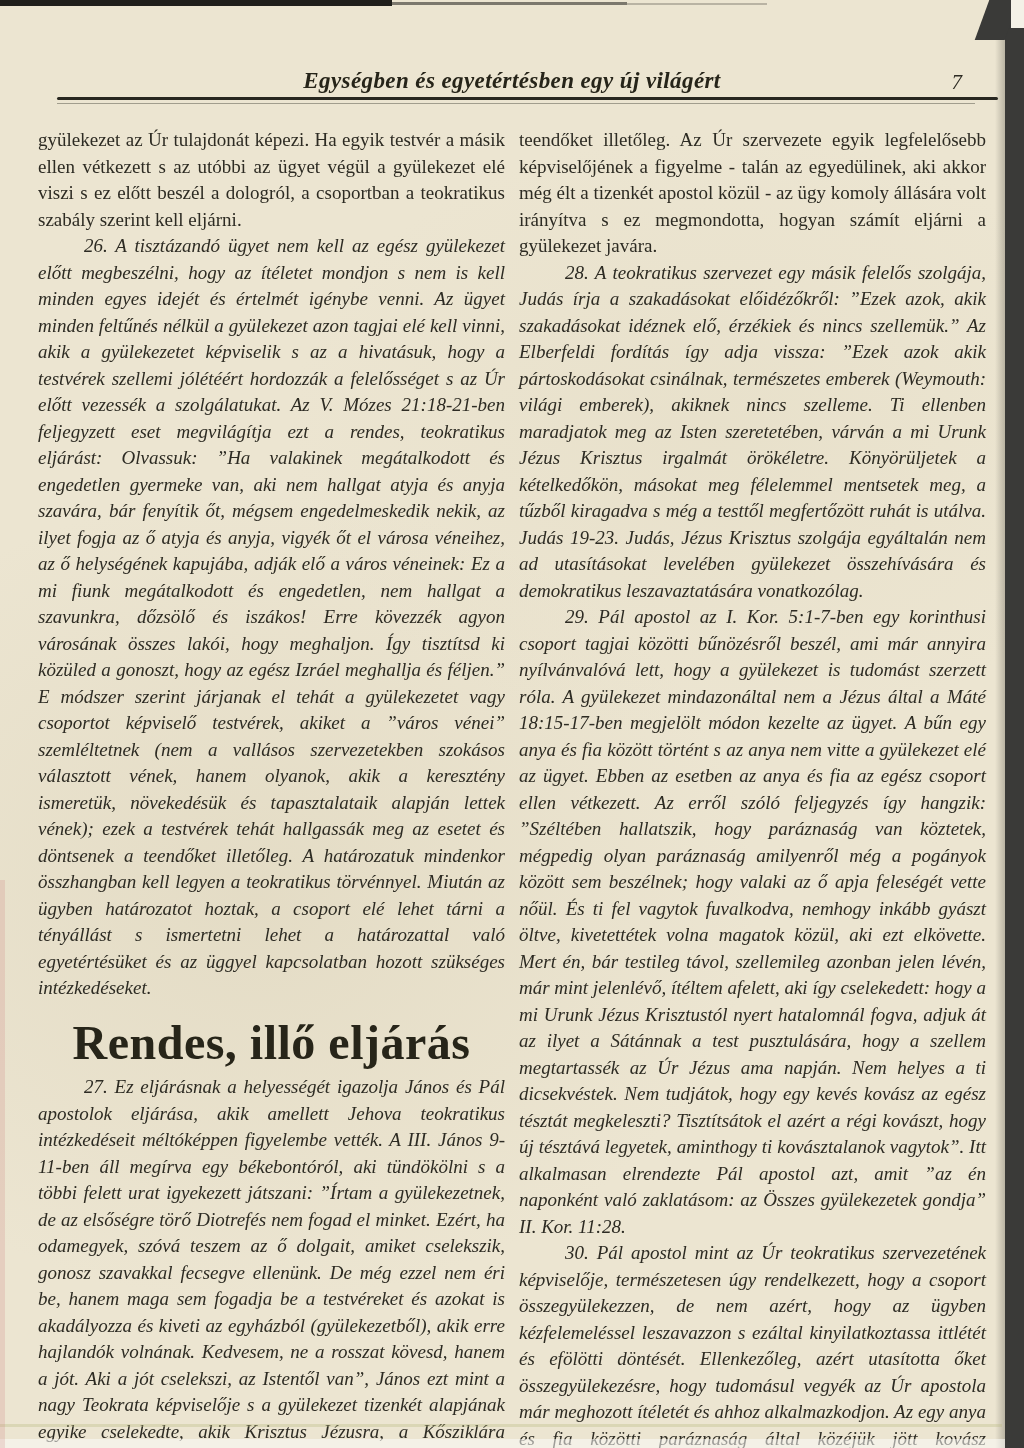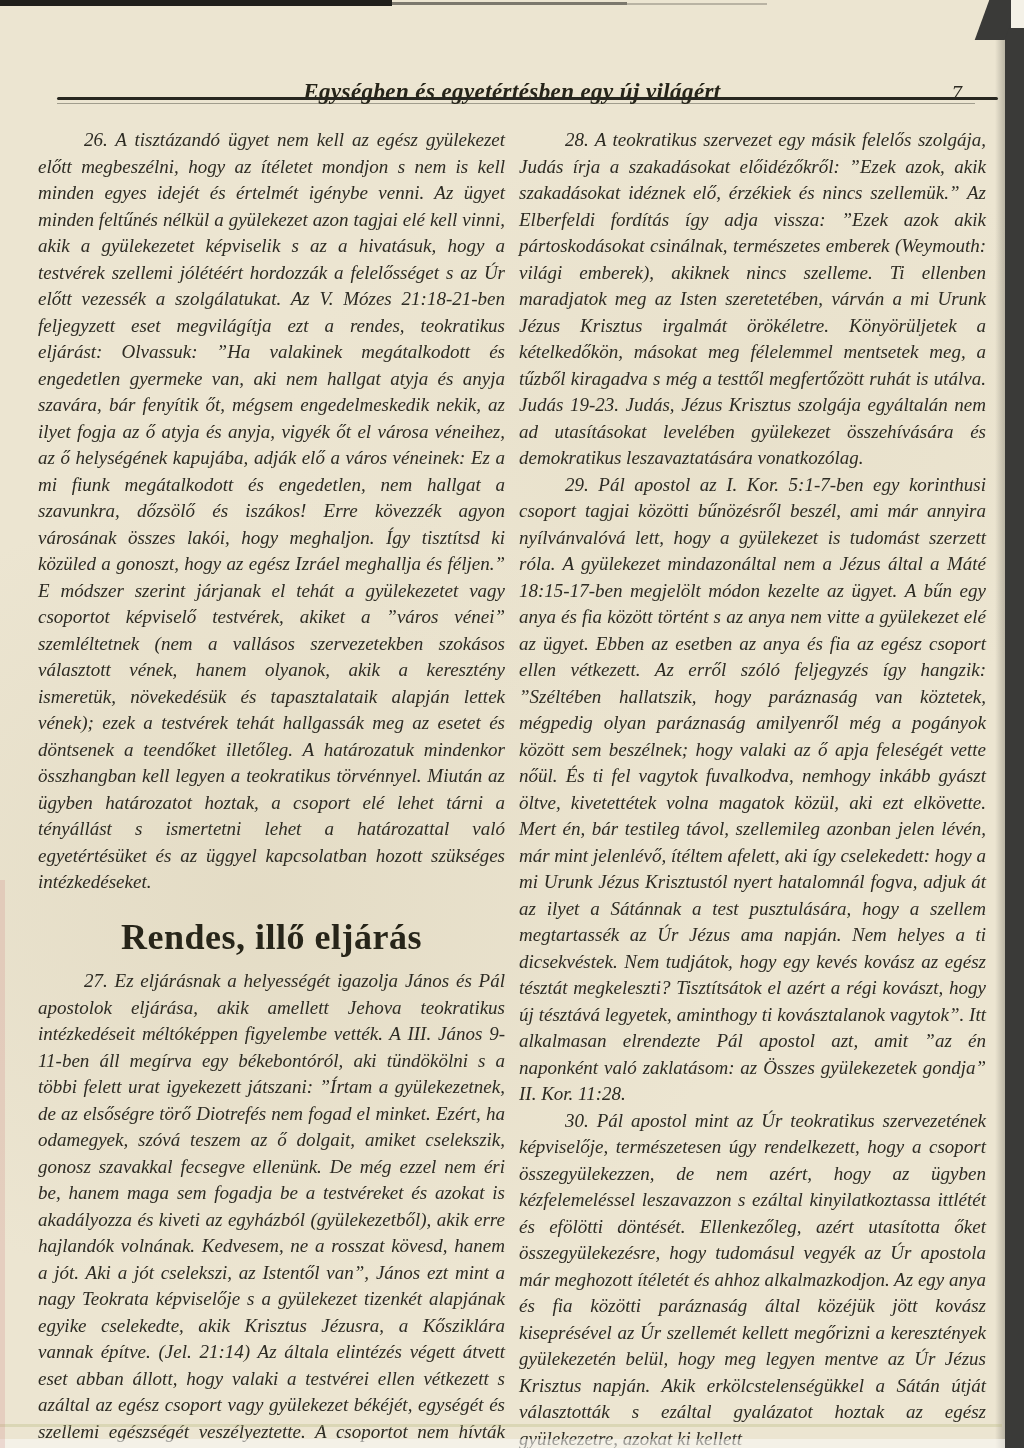--- a/index.html
+++ b/index.html
@@ -8,37 +8,37 @@
     width:1024px; height:1448px;
     margin:0 auto;
     background:
       radial-gradient(ellipse 70% 40% at 25% 62%, rgba(206,196,166,0.28), rgba(206,196,166,0) 70%),
       radial-gradient(ellipse 60% 30% at 70% 30%, rgba(222,214,188,0.30), rgba(222,214,188,0) 70%),
       #ece5d1;
     overflow:hidden;
     font-family:"Liberation Serif", serif;
     color:#2d2b23;
   }
-  .header-row { position:absolute; top:79px; left:38px; width:948px; height:32px; }
+  .header-row { position:absolute; top:68px; left:38px; width:948px; height:32px; }
   .header-title {
     display:block; text-align:center;
     font-style:italic; font-weight:bold;
     font-size:23px; letter-spacing:0.4px;
     color:#262419;
   }
   .page-num { position:absolute; right:24px; top:2px; font-size:21px; font-style:italic; color:#2d2b23; }
   .rule-main { position:absolute; top:97px; left:57px; width:941px; height:3px; background:#282720; border-radius:2px; }
   .rule-sub  { position:absolute; top:103px; left:57px; width:918px; height:1px; background:rgba(40,39,31,0.38); }
 
   .columns { position:absolute; top:127px; left:38px; width:948px; display:flex; gap:14px; }
   .col { width:467px; text-align:justify; font-size:19px; line-height:26.5px; }
   .col p { margin:0; }
   .col p.indent { text-indent:46px;font-style:italic; }
   .section-heading {
-    font-size:36px; font-weight:bold; text-align:center;
+    font-size:48px; font-weight:bold; text-align:center;
     margin:28px 0 18px 0; letter-spacing:0.5px; color:#272519;
     font-family:"Liberation Serif", serif;
   }
 
   
   .edge-top    { position:absolute; top:0; left:0; width:392px; height:6px; background:#201f1b; }
   .edge-top2   { position:absolute; top:2px; left:392px; width:235px; height:3px; background:rgba(32,31,27,0.55); }
   .edge-top3   { position:absolute; top:3px; left:627px; width:140px; height:2px; background:rgba(32,31,27,0.25); }
   .edge-right  { position:absolute; top:0; right:0; width:19px; height:1448px; background:#3a3a38; }
   .edge-right-shade { position:absolute; top:0; right:19px; width:10px; height:1448px;
@@ -56,25 +56,27 @@
 
   <div class="header-row">
     <span class="header-title">Egységben és egyetértésben egy új világért</span>
     <span class="page-num">7</span>
   </div>
   <div class="rule-main"></div>
   <div class="rule-sub"></div>
 
   <div class="columns">
     <div class="col">
+      <p>gyülekezet az Úr tulajdonát képezi. Ha egyik testvér a másik ellen vétkezett s az utóbbi az ügyet végül a gyülekezet elé viszi s ez előtt beszél a dologról, a csoportban a teokratikus szabály szerint kell eljárni.</p>
       <p class="indent">26. A tisztázandó ügyet nem kell az egész gyülekezet előtt megbeszélni, hogy az ítéletet mondjon s nem is kell minden egyes idejét és értelmét igénybe venni. Az ügyet minden feltűnés nélkül a gyülekezet azon tagjai elé kell vinni, akik a gyülekezetet képviselik s az a hivatásuk, hogy a testvérek szellemi jólétéért hordozzák a felelősséget s az Úr előtt vezessék a szolgálatukat. Az V. Mózes 21:18-21-ben feljegyzett eset megvilágítja ezt a rendes, teokratikus eljárást: Olvassuk: ”Ha valakinek megátalkodott és engedetlen gyermeke van, aki nem hallgat atyja és anyja szavára, bár fenyítik őt, mégsem engedelmeskedik nekik, az ilyet fogja az ő atyja és anyja, vigyék őt el városa véneihez, az ő helységének kapujába, adják elő a város véneinek: Ez a mi fiunk megátalkodott és engedetlen, nem hallgat a szavunkra, dőzsölő és iszákos! Erre kövezzék agyon városának összes lakói, hogy meghaljon. Így tisztítsd ki közüled a gonoszt, hogy az egész Izráel meghallja és féljen.” E módszer szerint járjanak el tehát a gyülekezetet vagy csoportot képviselő testvérek, akiket a ”város vénei” szemléltetnek (nem a vallásos szervezetekben szokásos választott vének, hanem olyanok, akik a keresztény ismeretük, növekedésük és tapasztalataik alapján lettek vének); ezek a testvérek tehát hallgassák meg az esetet és döntsenek a teendőket illetőleg. A határozatuk mindenkor összhangban kell legyen a teokratikus törvénnyel. Miután az ügyben határozatot hoztak, a csoport elé lehet tárni a tényállást s ismertetni lehet a határozattal való egyetértésüket és az üggyel kapcsolatban hozott szükséges intézkedéseket.</p>
       <div class="section-heading">Rendes, illő eljárás</div>
       <p class="indent">27. Ez eljárásnak a helyességét igazolja János és Pál apostolok eljárása, akik amellett Jehova teokratikus intézkedéseit méltóképpen figyelembe vették. A III. János 9-11-ben áll megírva egy békebontóról, aki tündökölni s a többi felett urat igyekezett játszani: ”Írtam a gyülekezetnek, de az elsőségre törő Diotrefés nem fogad el minket. Ezért, ha odamegyek, szóvá teszem az ő dolgait, amiket cselekszik, gonosz szavakkal fecsegve ellenünk. De még ezzel nem éri be, hanem maga sem fogadja be a testvéreket és azokat is akadályozza és kiveti az egyházból (gyülekezetből), akik erre hajlandók volnának. Kedvesem, ne a rosszat kövesd, hanem a jót. Aki a jót cselekszi, az Istentől van”, János ezt mint a nagy Teokrata képviselője s a gyülekezet tizenkét alapjának egyike cselekedte, akik Krisztus Jézusra, a Kősziklára vannak építve. (Jel. 21:14) Az általa elintézés végett átvett eset abban állott, hogy valaki a testvérei ellen vétkezett s azáltal az egész csoport vagy gyülekezet békéjét, egységét és szellemi egészségét veszélyeztette. A csoportot nem hívták össze az ügyben s nem is szavaztatták le a</p>
     </div>
     <div class="col">
+      <p>teendőket illetőleg. Az Úr szervezete egyik legfelelősebb képviselőjének a figyelme - talán az egyedülinek, aki akkor még élt a tizenkét apostol közül - az ügy komoly állására volt irányítva s ez megmondotta, hogyan számít eljárni a gyülekezet javára.</p>
       <p class="indent">28. A teokratikus szervezet egy másik felelős szolgája, Judás írja a szakadásokat előidézőkről: ”Ezek azok, akik szakadásokat idéznek elő, érzékiek és nincs szellemük.” Az Elberfeldi fordítás így adja vissza: ”Ezek azok akik pártoskodásokat csinálnak, természetes emberek (Weymouth: világi emberek), akiknek nincs szelleme. Ti ellenben maradjatok meg az Isten szeretetében, várván a mi Urunk Jézus Krisztus irgalmát örökéletre. Könyörüljetek a kételkedőkön, másokat meg félelemmel mentsetek meg, a tűzből kiragadva s még a testtől megfertőzött ruhát is utálva. Judás 19-23. Judás, Jézus Krisztus szolgája egyáltalán nem ad utasításokat levelében gyülekezet összehívására és demokratikus leszavaztatására vonatkozólag.</p>
       <p class="indent">29. Pál apostol az I. Kor. 5:1-7-ben egy korinthusi csoport tagjai közötti bűnözésről beszél, ami már annyira nyílvánvalóvá lett, hogy a gyülekezet is tudomást szerzett róla. A gyülekezet mindazonáltal nem a Jézus által a Máté 18:15-17-ben megjelölt módon kezelte az ügyet. A bűn egy anya és fia között történt s az anya nem vitte a gyülekezet elé az ügyet. Ebben az esetben az anya és fia az egész csoport ellen vétkezett. Az erről szóló feljegyzés így hangzik: ”Széltében hallatszik, hogy paráznaság van köztetek, mégpedig olyan paráznaság amilyenről még a pogányok között sem beszélnek; hogy valaki az ő apja feleségét vette nőül. És ti fel vagytok fuvalkodva, nemhogy inkább gyászt öltve, kivetettétek volna magatok közül, aki ezt elkövette. Mert én, bár testileg távol, szellemileg azonban jelen lévén, már mint jelenlévő, ítéltem afelett, aki így cselekedett: hogy a mi Urunk Jézus Krisztustól nyert hatalomnál fogva, adjuk át az ilyet a Sátánnak a test pusztulására, hogy a szellem megtartassék az Úr Jézus ama napján. Nem helyes a ti dicsekvéstek. Nem tudjátok, hogy egy kevés kovász az egész tésztát megkeleszti? Tisztítsátok el azért a régi kovászt, hogy új tésztává legyetek, aminthogy ti kovásztalanok vagytok”. Itt alkalmasan elrendezte Pál apostol azt, amit ”az én naponként való zaklatásom: az Összes gyülekezetek gondja” II. Kor. 11:28.</p>
       <p class="indent">30. Pál apostol mint az Úr teokratikus szervezetének képviselője, természetesen úgy rendelkezett, hogy a csoport összegyülekezzen, de nem azért, hogy az ügyben kézfelemeléssel leszavazzon s ezáltal kinyilatkoztassa ittlétét és efölötti döntését. Ellenkezőleg, azért utasította őket összegyülekezésre, hogy tudomásul vegyék az Úr apostola már meghozott ítéletét és ahhoz alkalmazkodjon. Az egy anya és fia közötti paráznaság által közéjük jött kovász kiseprésével az Úr szellemét kellett megőrizni a keresztények gyülekezetén belül, hogy meg legyen mentve az Úr Jézus Krisztus napján. Akik erkölcstelenségükkel a Sátán útját választották s ezáltal gyalázatot hoztak az egész gyülekezetre, azokat ki kellett</p>
     </div>
   </div>
 
   <div class="edge-top"></div>
   <div class="edge-top2"></div>
   <div class="edge-top3"></div>
   <div class="edge-right-shade"></div>

